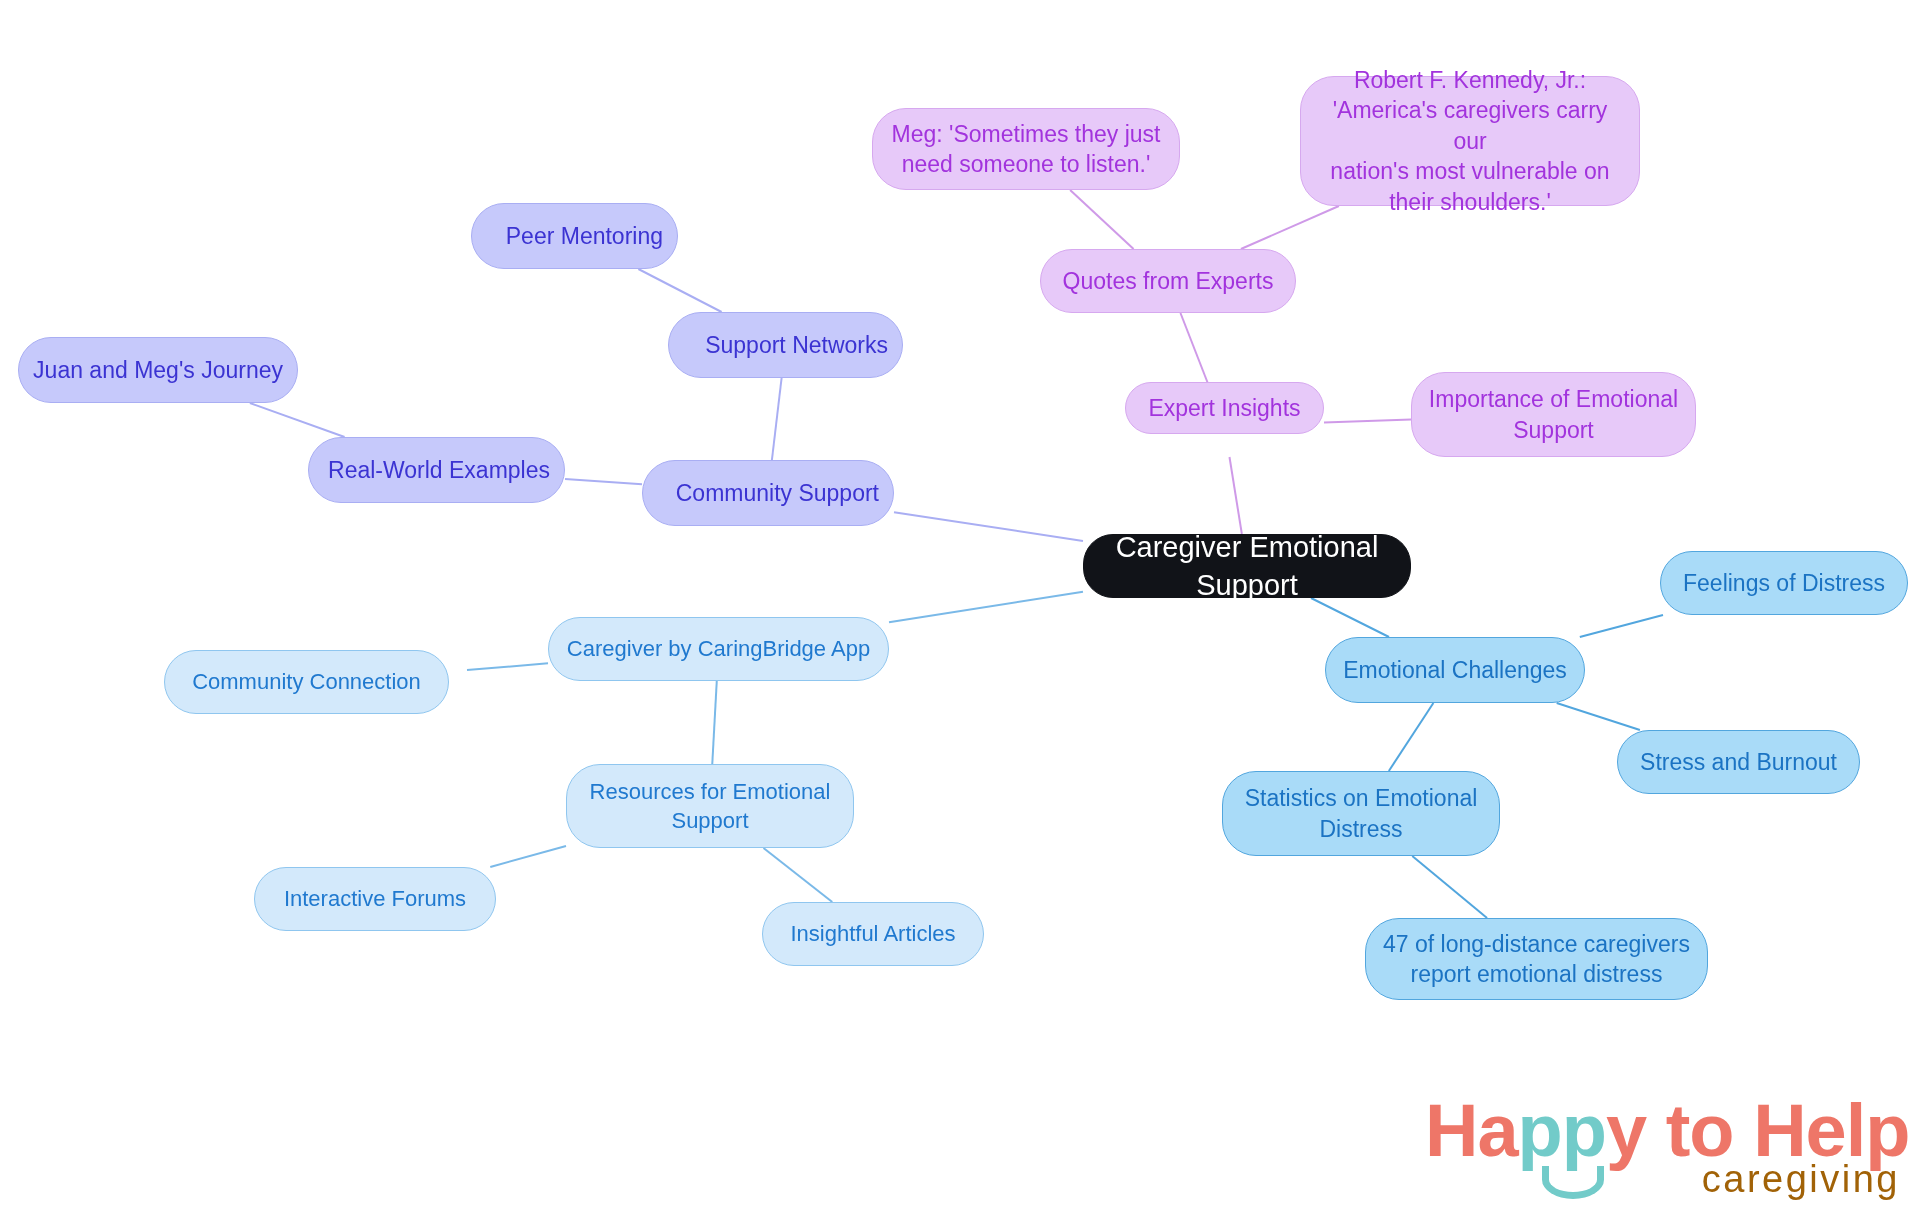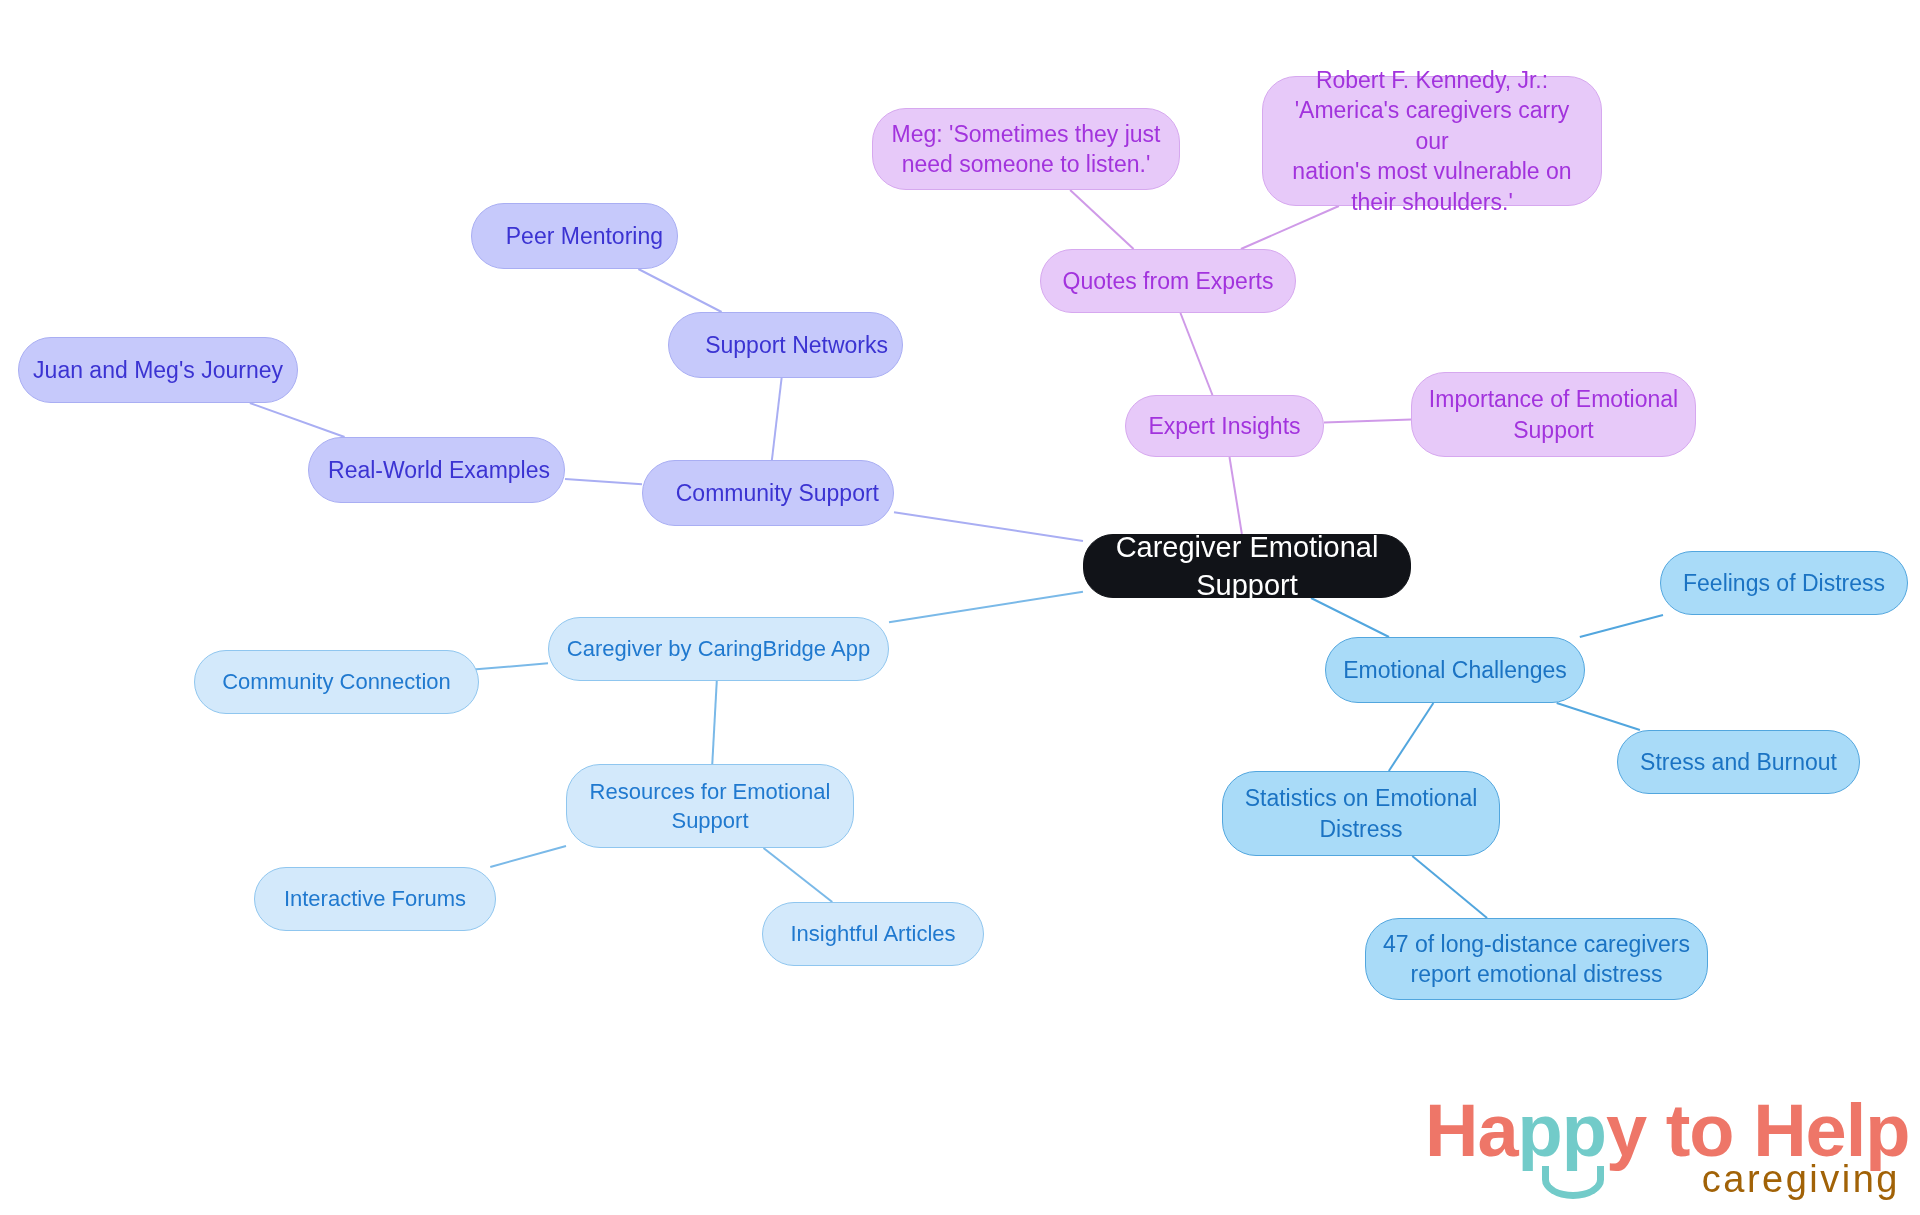--- a/index.html
+++ b/index.html
@@ -140,32 +140,32 @@
       <line x1="1433.3832752613241" y1="703" x2="1388.8397212543555" y2="771" stroke="#52a6de" stroke-width="2"></line>
       <line x1="1412.2628865979382" y1="856" x2="1487.0463917525774" y2="918" stroke="#52a6de" stroke-width="2"></line>
     </svg>
   <div id="nodes">
       <div class="node root" style="left: 1083px; top: 534px; width: 328px; height: 64px;"><span>Caregiver Emotional Support</span></div>
       <div class="node periwinkle" style="left: 642px; top: 460px; width: 252px; height: 66px;"><span>Community Support</span></div>
       <div class="node periwinkle" style="left: 668px; top: 312px; width: 235px; height: 66px;"><span>Support Networks</span></div>
       <div class="node periwinkle" style="left: 471px; top: 203px; width: 207px; height: 66px;"><span>Peer Mentoring</span></div>
       <div class="node periwinkle" style="left: 308px; top: 437px; width: 257px; height: 66px;"><span>Real-World Examples</span></div>
       <div class="node periwinkle" style="left: 18px; top: 337px; width: 280px; height: 66px;"><span>Juan and Meg's Journey</span></div>
-      <div class="node lilac-strong" style="left: 1125px; top: 395px; width: 199px; height: 62px;"><span>Expert Insights</span></div>
+      <div class="node lilac-strong" style="left: 1125px; top: 382px; width: 199px; height: 52px;"><span>Expert Insights</span></div>
       <div class="node lilac-strong" style="left: 1040px; top: 249px; width: 256px; height: 64px;"><span>Quotes from Experts</span></div>
       <div class="node lilac-strong" style="left: 872px; top: 108px; width: 308px; height: 82px;"><span>Meg: 'Sometimes they just
 need someone to listen.'</span></div>
-      <div class="node lilac-strong" style="left: 1262px; top: 76px; width: 340px; height: 130px;"><span>Robert F. Kennedy, Jr.:
+      <div class="node lilac-strong" style="left: 1300px; top: 76px; width: 340px; height: 130px;"><span>Robert F. Kennedy, Jr.:
 'America's caregivers carry our
 nation's most vulnerable on
 their shoulders.'</span></div>
       <div class="node lilac-strong" style="left: 1411px; top: 372px; width: 285px; height: 85px;"><span>Importance of Emotional
 Support</span></div>
       <div class="node blue-soft" style="left: 548px; top: 617px; width: 341px; height: 64px;"><span>Caregiver by CaringBridge App</span></div>
-      <div class="node blue-soft" style="left: 194px; top: 650px; width: 285px; height: 64px;"><span>Community Connection</span></div>
+      <div class="node blue-soft" style="left: 164px; top: 650px; width: 285px; height: 64px;"><span>Community Connection</span></div>
       <div class="node blue-soft" style="left: 566px; top: 764px; width: 288px; height: 84px;"><span>Resources for Emotional
 Support</span></div>
       <div class="node blue-soft" style="left: 254px; top: 867px; width: 242px; height: 64px;"><span>Interactive Forums</span></div>
       <div class="node blue-soft" style="left: 762px; top: 902px; width: 222px; height: 64px;"><span>Insightful Articles</span></div>
       <div class="node blue-strong" style="left: 1325px; top: 637px; width: 260px; height: 66px;"><span>Emotional Challenges</span></div>
       <div class="node blue-strong" style="left: 1660px; top: 551px; width: 248px; height: 64px;"><span>Feelings of Distress</span></div>
       <div class="node blue-strong" style="left: 1617px; top: 730px; width: 243px; height: 64px;"><span>Stress and Burnout</span></div>
       <div class="node blue-strong" style="left: 1222px; top: 771px; width: 278px; height: 85px;"><span>Statistics on Emotional
 Distress</span></div>
       <div class="node blue-strong" style="left: 1365px; top: 918px; width: 343px; height: 82px;"><span>47 of long-distance caregivers

